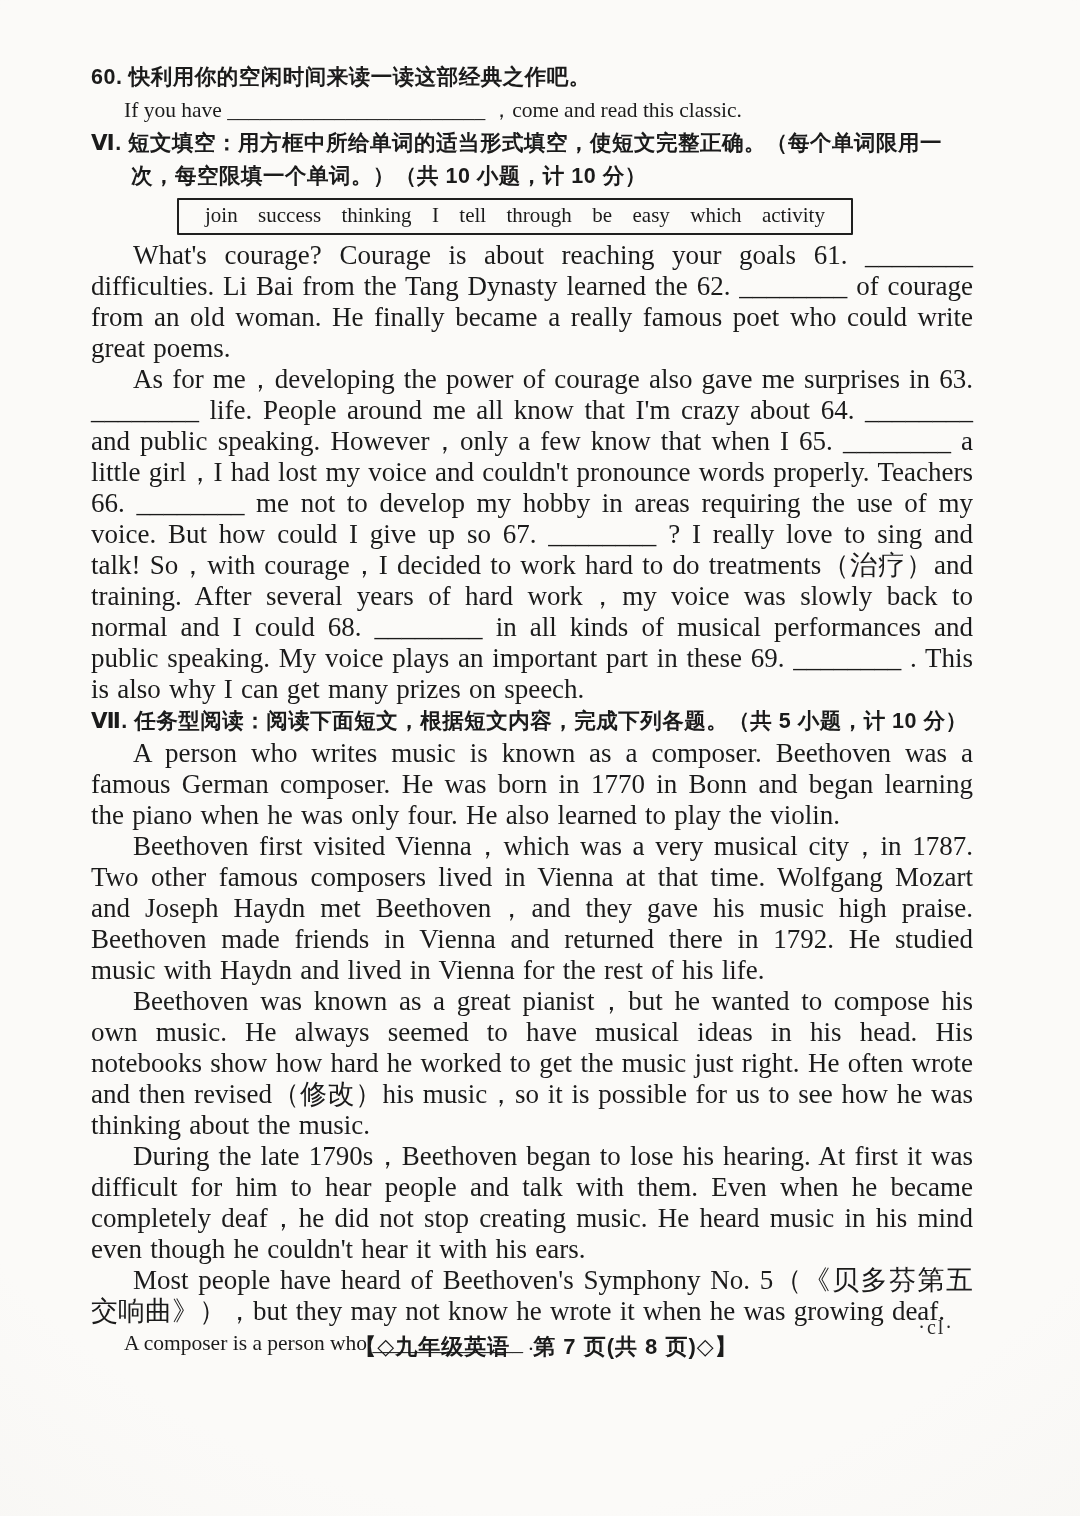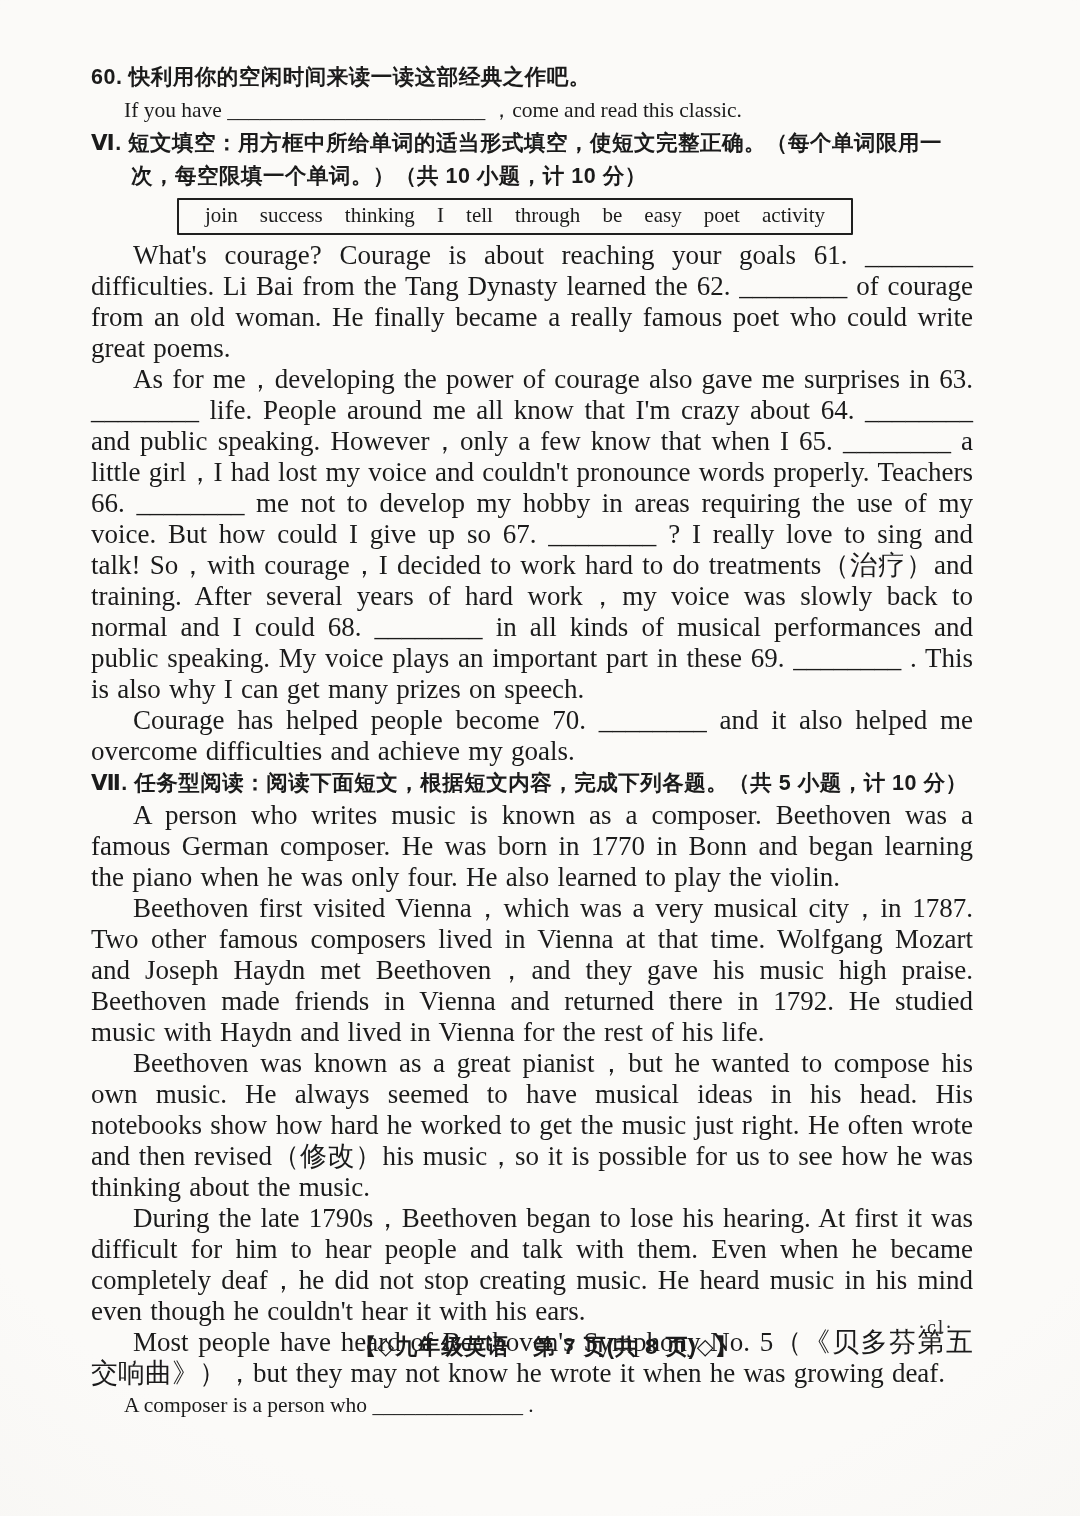--- a/index.html
+++ b/index.html
@@ -53,26 +53,25 @@
       <div class="blk section-cn"><span>Ⅵ. 短文填空：用方框中所给单词的适当形式填空，使短文完整正确。（每个单词限用一次，每空限填一个单词。）（共 10 小题，计 10 分）</span></div>
       <div class="blk wordbox">
         <span>join</span>
         <span>success</span>
         <span>thinking</span>
         <span>I</span>
         <span>tell</span>
         <span>through</span>
         <span>be</span>
         <span>easy</span>
-        <span>poet</span>
+        <span>which</span>
         <span>activity</span>
       </div>
       <div class="blk para-en"><span>What's courage? Courage is about reaching your goals 61. ________ difficulties. Li Bai from the Tang Dynasty learned the 62. ________ of courage from an old woman. He finally became a really famous poet who could write great poems.</span></div>
       <div class="blk para-en"><span>As for me，developing the power of courage also gave me surprises in 63. ________ life. People around me all know that I'm crazy about 64. ________ and public speaking. However，only a few know that when I 65. ________ a little girl，I had lost my voice and couldn't pronounce words properly. Teachers 66. ________ me not to develop my hobby in areas requiring the use of my voice. But how could I give up so 67. ________ ? I really love to sing and talk! So，with courage，I decided to work hard to do treatments（治疗）and training. After several years of hard work，my voice was slowly back to normal and I could 68. ________ in all kinds of musical performances and public speaking. My voice plays an important part in these 69. ________ . This is also why I can get many prizes on speech.</span></div>
-      <div class="blk para-en"><span>Courage has helped people become 70. ________ and it also helped me overcome difficulties and achieve my goals.</span></div>
       <div class="blk section-cn"><span>Ⅶ. 任务型阅读：阅读下面短文，根据短文内容，完成下列各题。（共 5 小题，计 10 分）</span></div>
       <div class="blk para-en"><span>A person who writes music is known as a composer. Beethoven was a famous German composer. He was born in 1770 in Bonn and began learning the piano when he was only four. He also learned to play the violin.</span></div>
       <div class="blk para-en"><span>Beethoven first visited Vienna，which was a very musical city，in 1787. Two other famous composers lived in Vienna at that time. Wolfgang Mozart and Joseph Haydn met Beethoven，and they gave his music high praise. Beethoven made friends in Vienna and returned there in 1792. He studied music with Haydn and lived in Vienna for the rest of his life.</span></div>
       <div class="blk para-en"><span>Beethoven was known as a great pianist，but he wanted to compose his own music. He always seemed to have musical ideas in his head. His notebooks show how hard he worked to get the music just right. He often wrote and then revised（修改）his music，so it is possible for us to see how he was thinking about the music.</span></div>
       <div class="blk para-en"><span>During the late 1790s，Beethoven began to lose his hearing. At first it was difficult for him to hear people and talk with them. Even when he became completely deaf，he did not stop creating music. He heard music in his mind even though he couldn't hear it with his ears.</span></div>
       <div class="blk para-en"><span>Most people have heard of </span><span class="it">Beethoven's Symphony No. 5</span><span>（《贝多芬第五交响曲》），but they may not know he wrote it when he was growing deaf.</span></div>
       <div class="blk en-answer"><span>A composer is a person who ______________ .</span></div>
     </div>
   <div class="doc" style="top:auto;position:static;"></div>
   <div style="position:absolute;left:105px;top:1288px;width:882px;">

